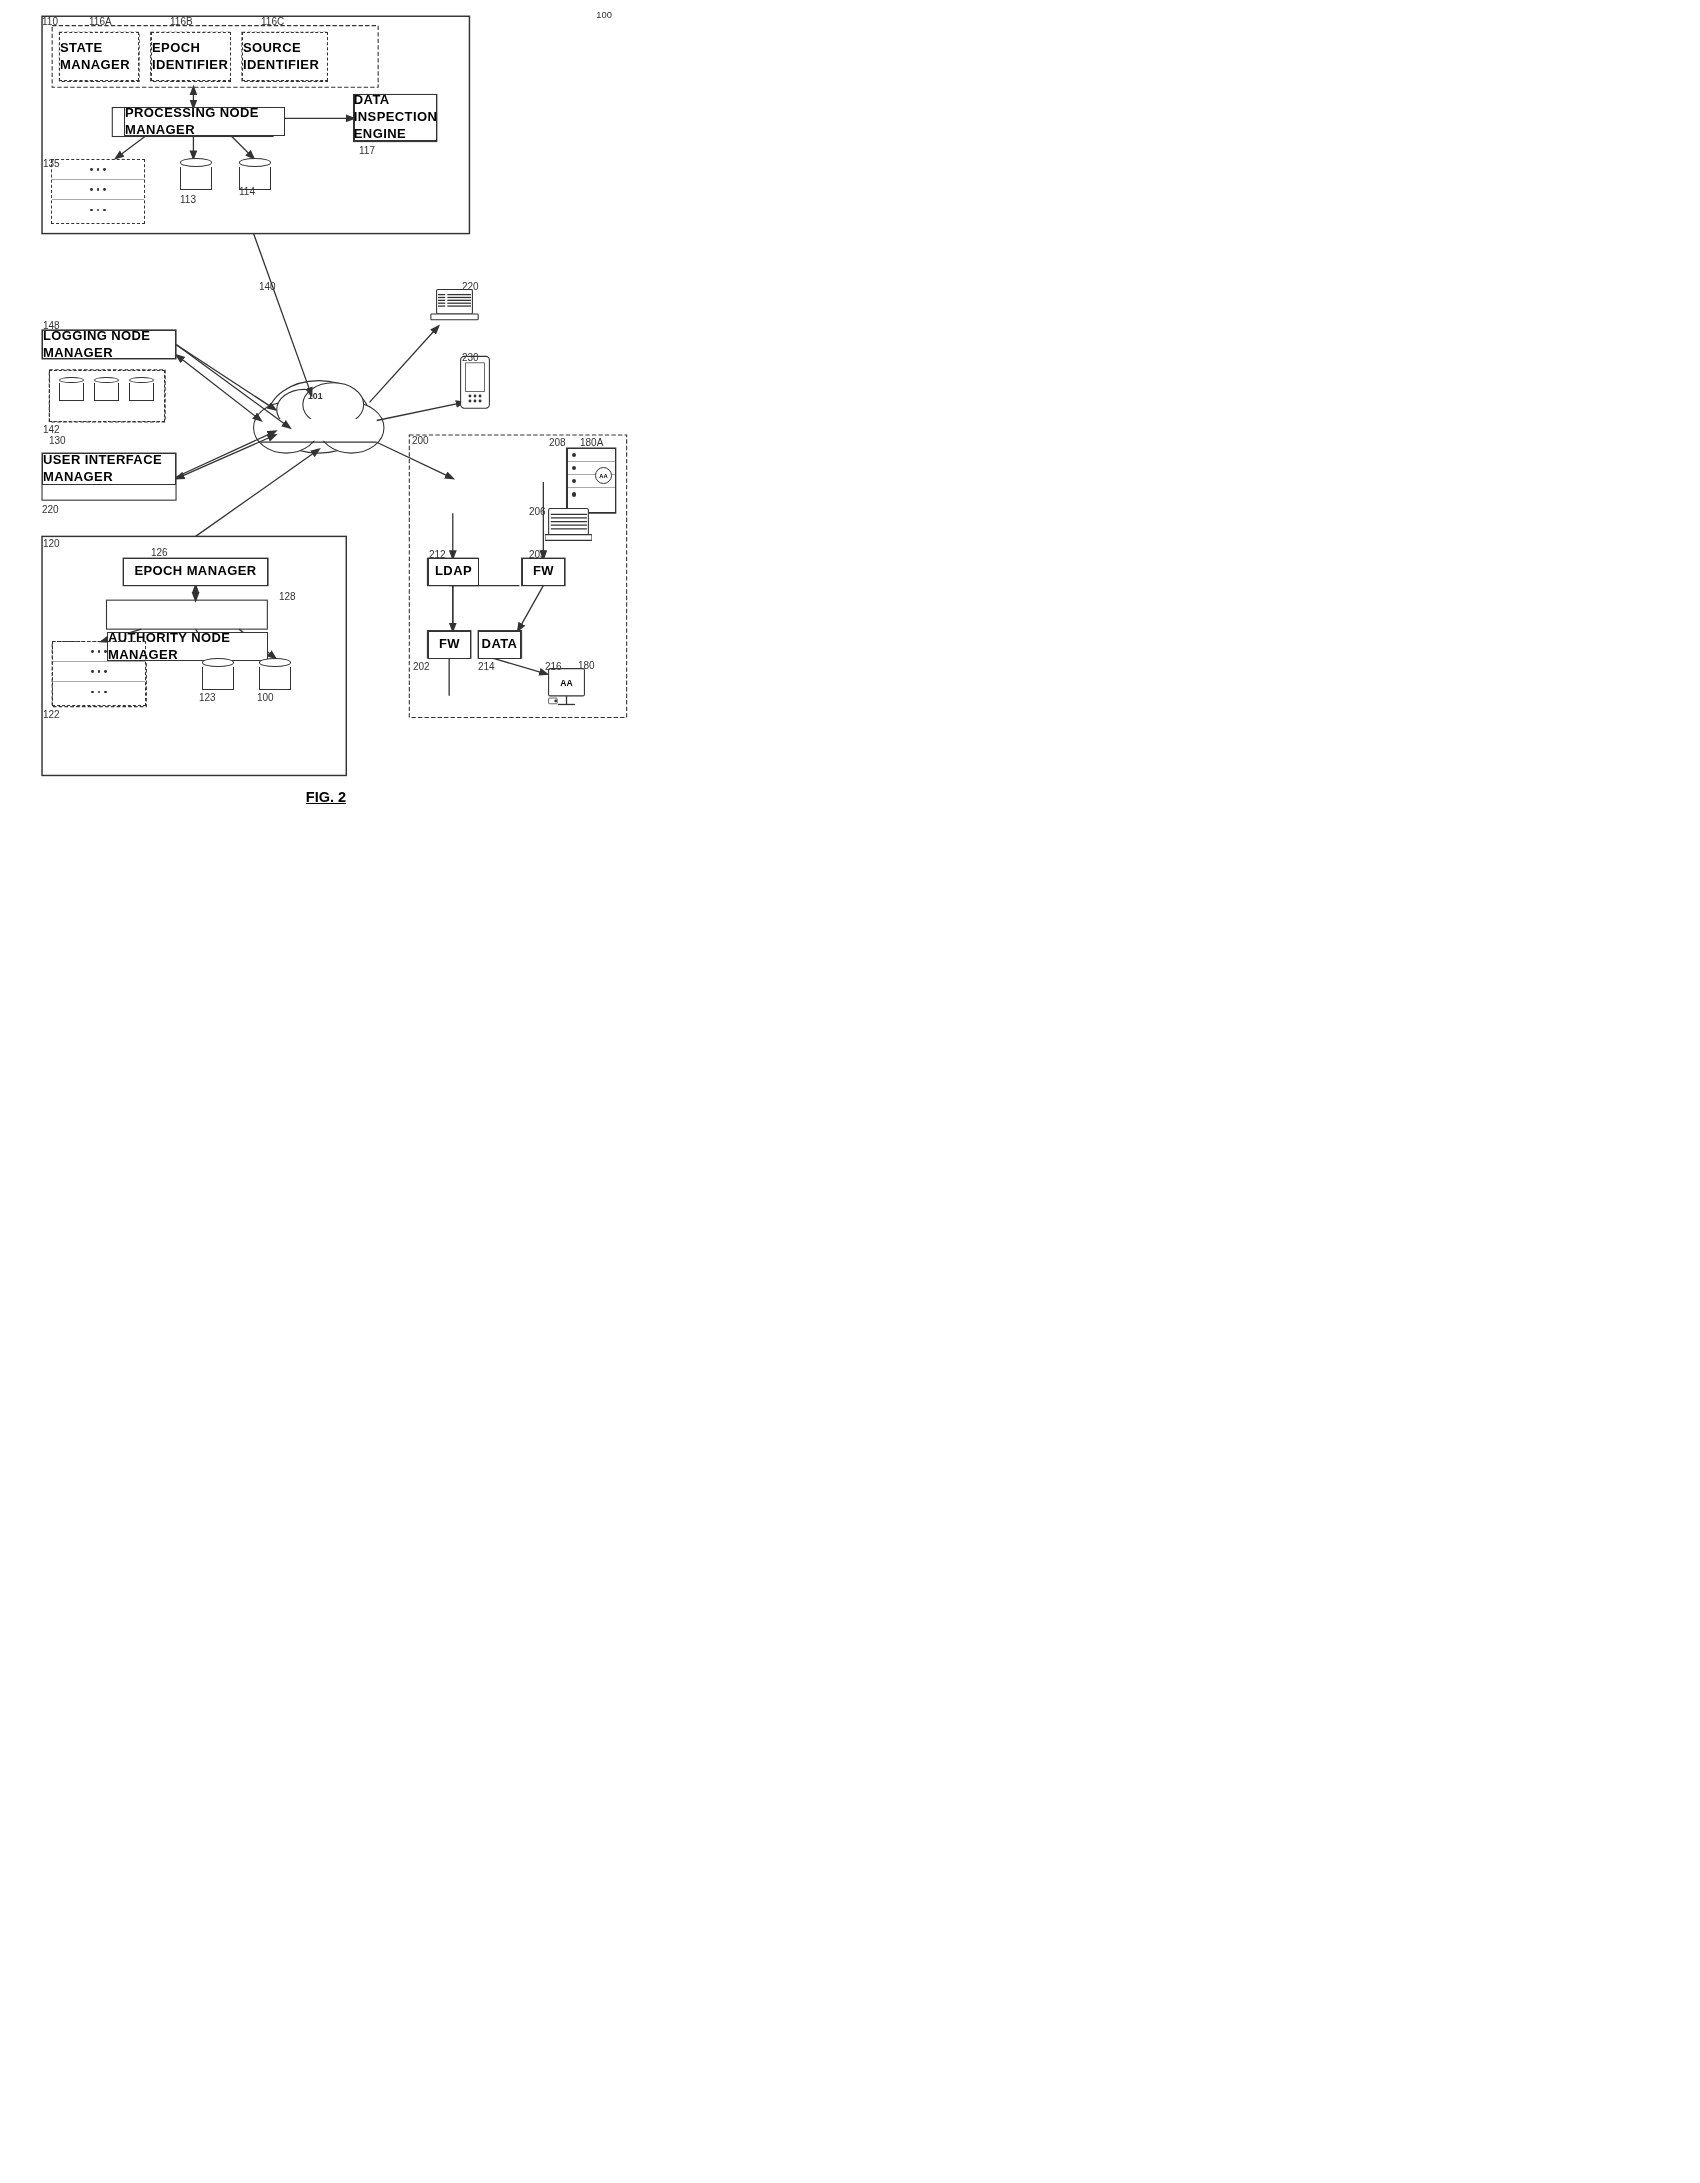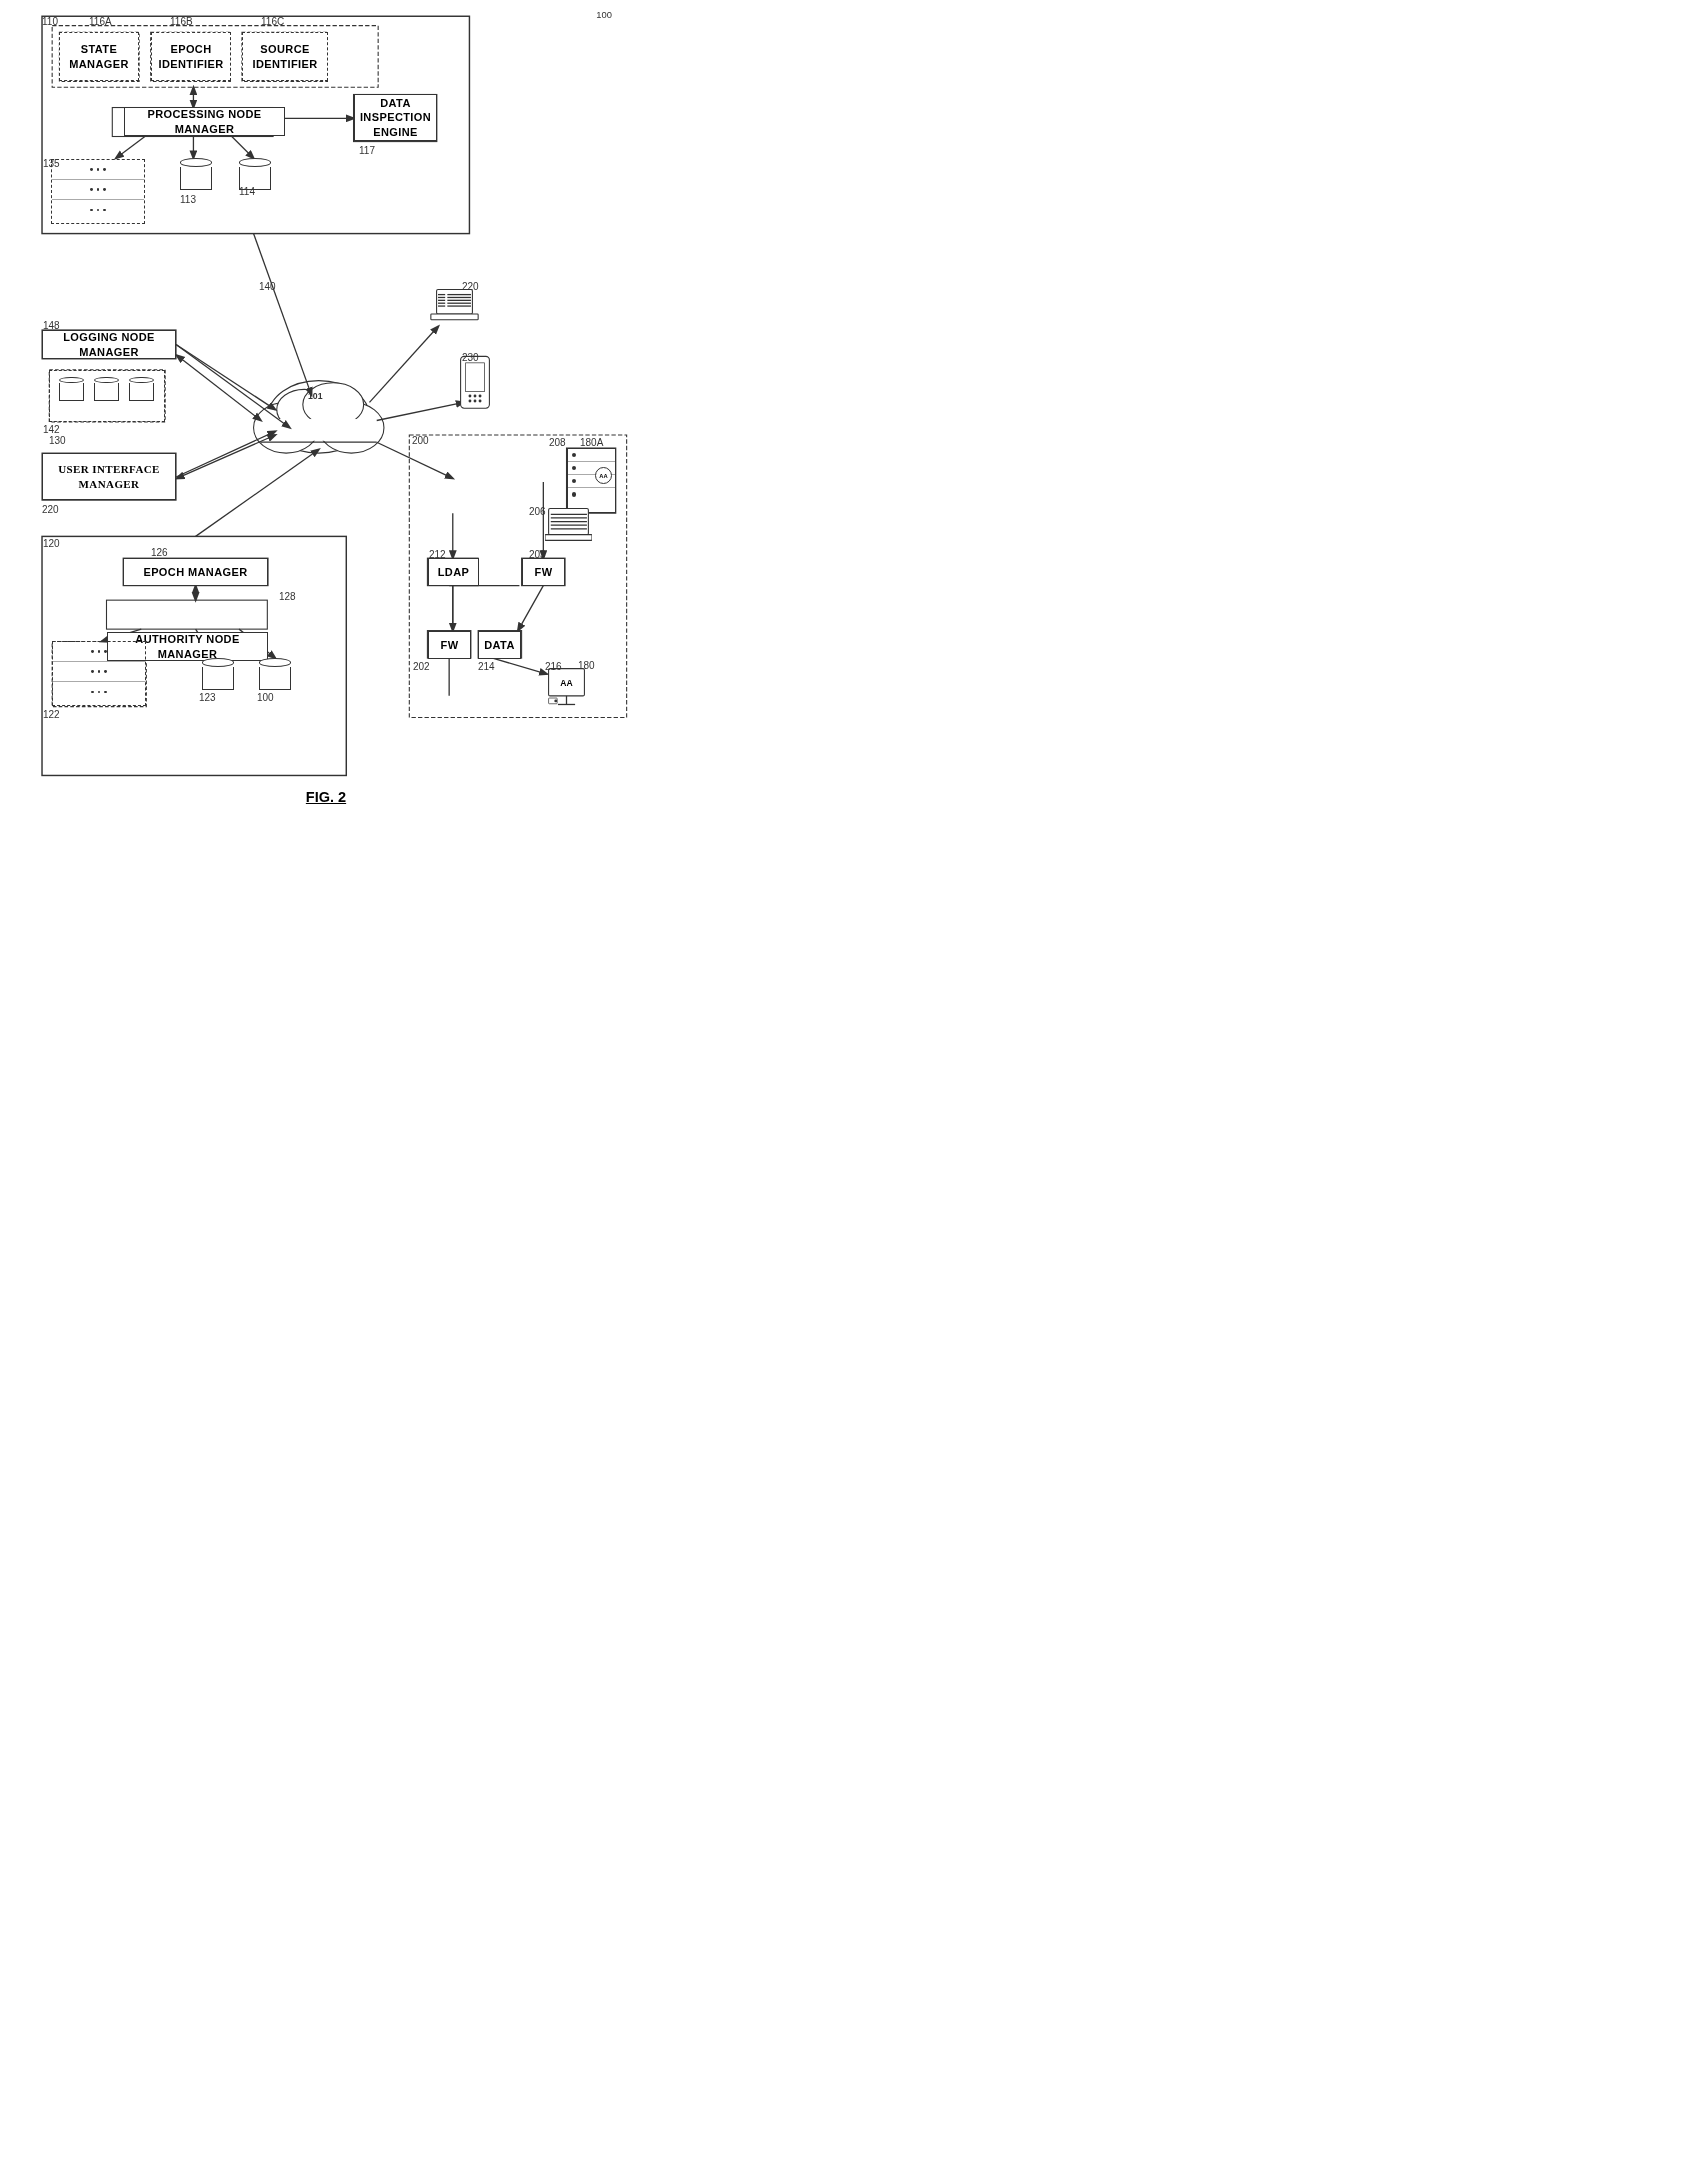--- a/index.html
+++ b/index.html
@@ -32,23 +32,23 @@
     
     .svg-overlay {
       position: absolute;
       top: 0; left: 0;
       width: 652px;
       height: 812px;
       pointer-events: none;
     }
     
     .comp-text {
-      font-size: 11px;
+      font-size: 13px;
       font-weight: bold;
-      text-align: center;
+      text-align: left;
       line-height: 1.3;
     }
     
     .fig-caption {
       position: absolute;
       bottom: 7.2px;
       left: 50%;
       transform: translateX(-50%);
       font-size: 14.5px;
       font-weight: bold;
@@ -304,21 +304,21 @@
       </div>
 
       <div style="display:flex;flex-direction:column;align-items:center;">
         <div style="width:25px;height:6.5px;border:1.4px solid #333;border-radius:50%;background:#fff;"></div>
         <div style="width:25px;height:18px;border-left:1.4px solid #333;border-right:1.4px solid #333;border-bottom:1.4px solid #333;background:#fff;"></div>
       </div>
     </div>
   </div>
   <div class="ref" style="top:424px; left:43px;">142</div>
 
-  <div class="box" style="left:42px; top:453px; width:134px; height:47px;font-family:Liberation Serif, serif;">
+  <div class="box" style="left:42px; top:453px; width:134px; height:32px;">
     <span class="comp-text">USER
 INTERFACE
 MANAGER</span>
   </div>
 
   <div class="ref" style="top:538px; left:43px;">120</div>
 
   <div class="ref" style="top:547px; left:151px;">126</div>
 
   <div class="box" style="left:123px; top:558px; width:145px; height:27.5px;">

